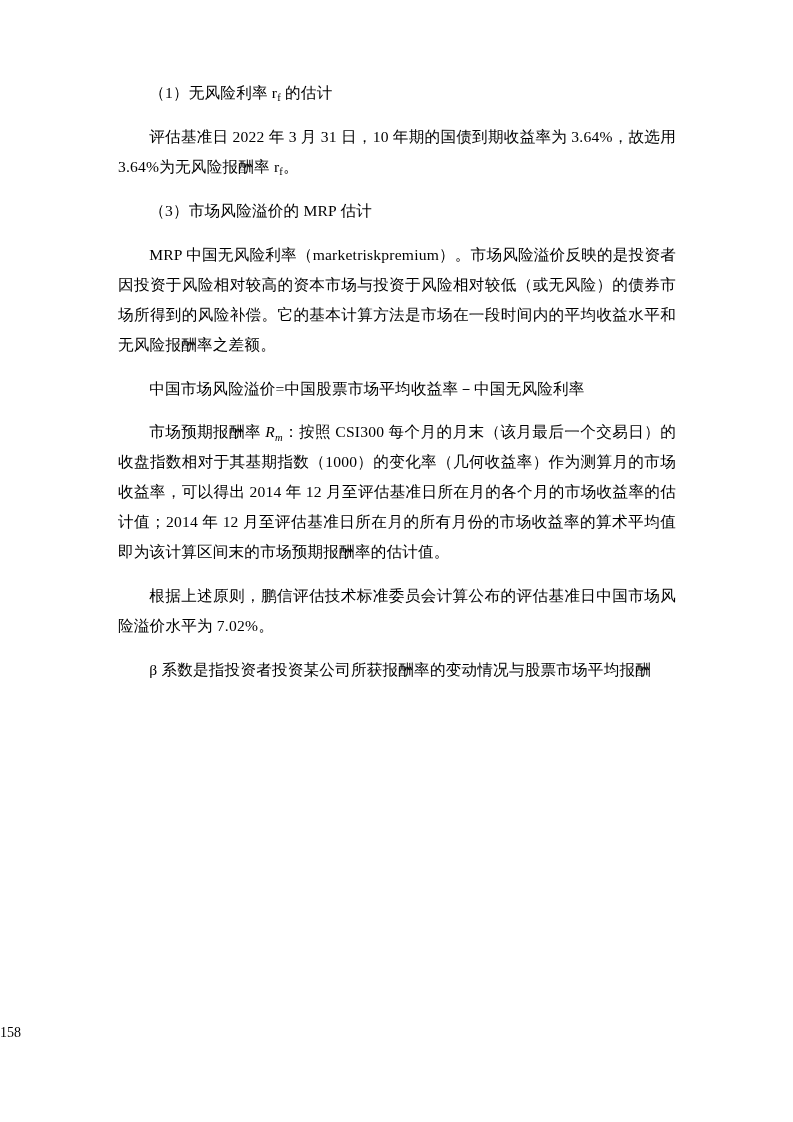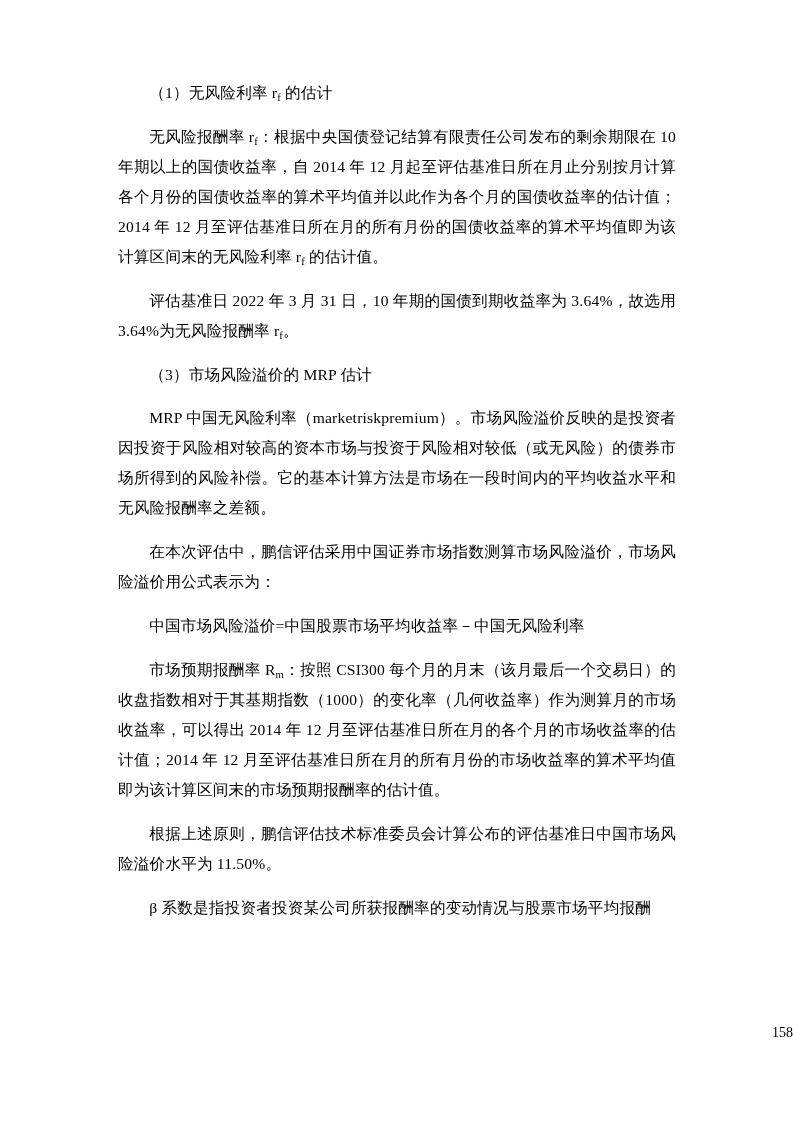--- a/index.html
+++ b/index.html
@@ -38,63 +38,60 @@
   p.indent {
     text-indent: 2em;
   }
   sub {
     font-size: 0.68em;
     vertical-align: baseline;
     position: relative;
     top: 0.32em;
   }
   .ital {
+    font-style: italic;
   }
   .page-number {
     position: absolute;
     left: 0;
     right: 0;
     top: 1025px;
-    text-align: right;
+    text-align: left;
     font-size: 14px;
     color: #000000;
     font-family: "Liberation Serif", "DejaVu Serif", serif;
   }
 </style>
 </head>
 <body>
 
 <div class="page">
   <div class="content">
 
     <p class="indent">
       （1）无风险利率 r<sub>f</sub> 的估计
     </p>
 
-    <p class="indent">
-      无风险报酬率 r<sub>f</sub>：根据中央国债登记结算有限责任公司发布的剩余期限在 10 年期以上的国债收益率，自 2014 年 12 月起至评估基准日所在月止分别按月计算各个月份的国债收益率的算术平均值并以此作为各个月的国债收益率的估计值；2014 年 12 月至评估基准日所在月的所有月份的国债收益率的算术平均值即为该计算区间末的无风险利率 r<sub>f</sub> 的估计值。
-    </p>
 
     <p class="indent">
       评估基准日 2022 年 3 月 31 日，10 年期的国债到期收益率为 3.64%，故选用 3.64%为无风险报酬率 r<sub>f</sub>。
     </p>
 
     <p class="indent">（3）市场风险溢价的 MRP 估计</p>
 
     <p class="indent">MRP 中国无风险利率（marketriskpremium）。市场风险溢价反映的是投资者因投资于风险相对较高的资本市场与投资于风险相对较低（或无风险）的债券市场所得到的风险补偿。它的基本计算方法是市场在一段时间内的平均收益水平和无风险报酬率之差额。</p>
 
-    <p class="indent">在本次评估中，鹏信评估采用中国证券市场指数测算市场风险溢价，市场风险溢价用公式表示为：</p>
 
     <p class="indent">中国市场风险溢价=中国股票市场平均收益率－中国无风险利率</p>
 
     <p class="indent">
       市场预期报酬率 <span class="ital">R<sub>m</sub></span>：按照 CSI300 每个月的月末（该月最后一个交易日）的收盘指数相对于其基期指数（1000）的变化率（几何收益率）作为测算月的市场收益率，可以得出 2014 年 12 月至评估基准日所在月的各个月的市场收益率的估计值；2014 年 12 月至评估基准日所在月的所有月份的市场收益率的算术平均值即为该计算区间末的市场预期报酬率的估计值。
     </p>
 
-    <p class="indent">根据上述原则，鹏信评估技术标准委员会计算公布的评估基准日中国市场风险溢价水平为 11.50%。</p>
+    <p class="indent">根据上述原则，鹏信评估技术标准委员会计算公布的评估基准日中国市场风险溢价水平为 7.02%。</p>
 
 
     <p class="indent">β 系数是指投资者投资某公司所获报酬率的变动情况与股票市场平均报酬</p>
 
   </div>
 
   <div class="page-number">158</div>
 </div>
 
 </body></html>

